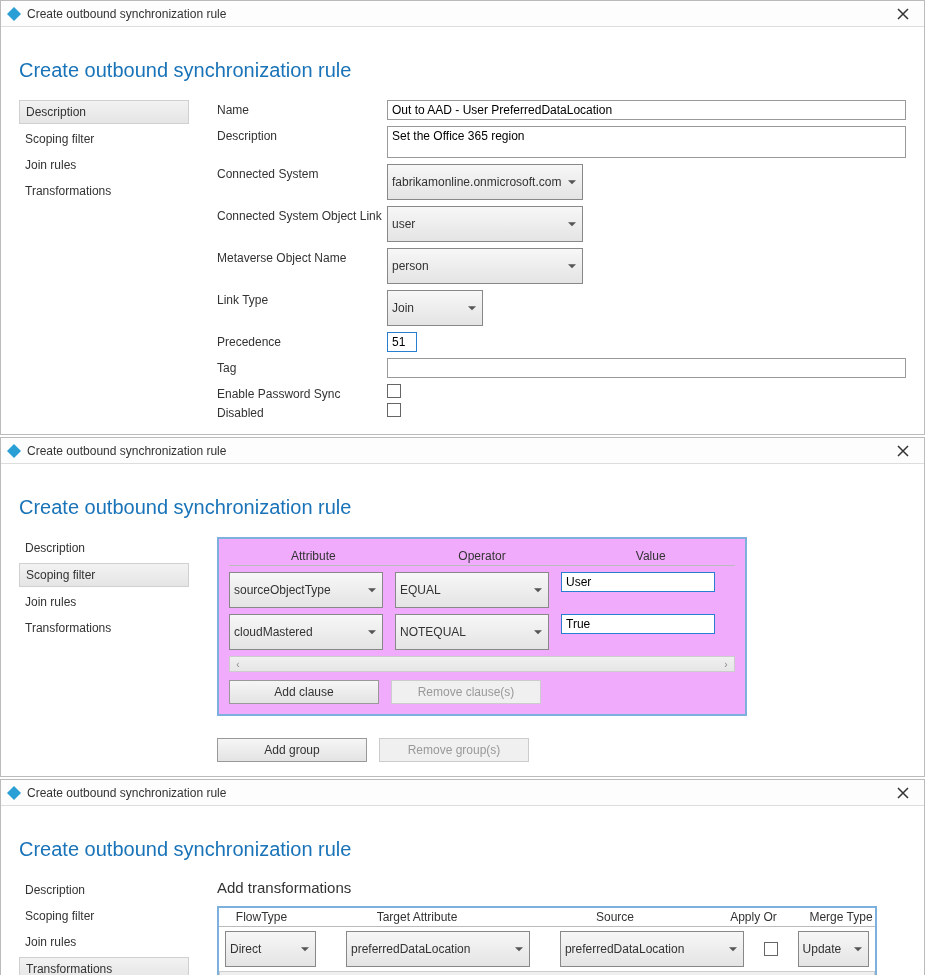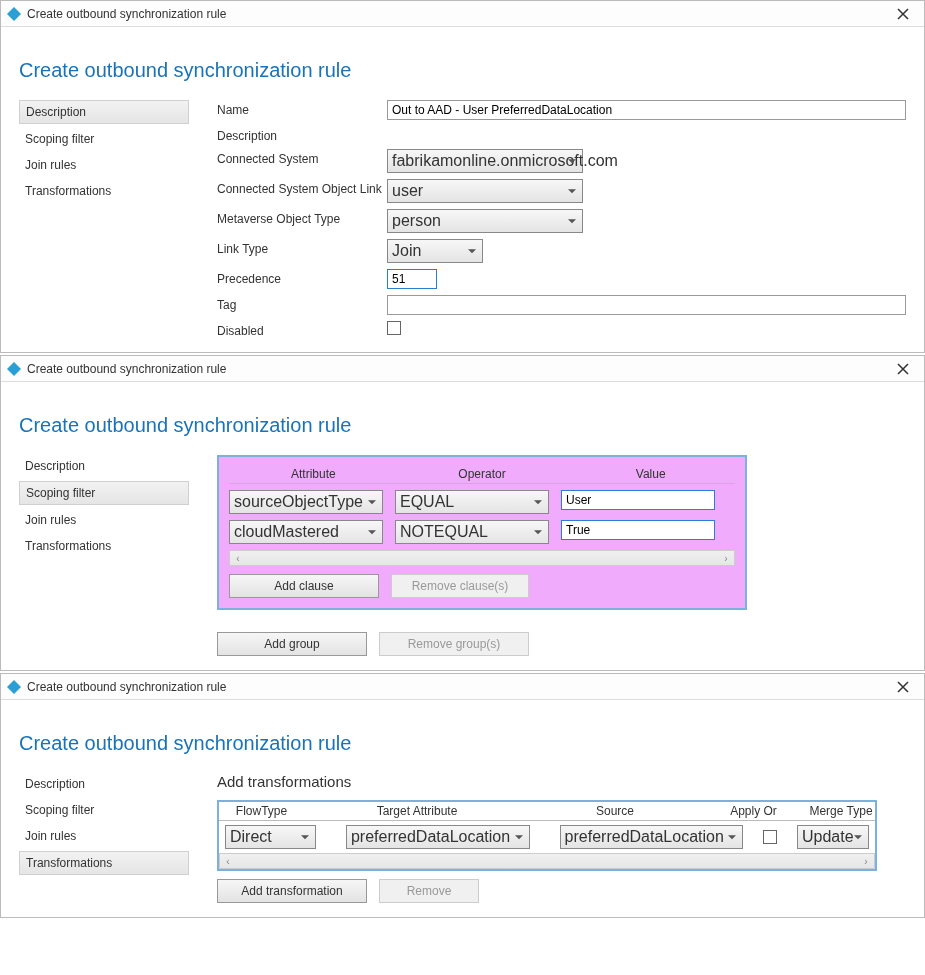--- a/index.html
+++ b/index.html
@@ -92,39 +92,39 @@
     border: 1px solid #2a7ed2;
   }
   .multiline {
     height: 32px;
     resize: none;
     font-family: inherit;
   }
   .select {
     border: 1px solid #888;
     background: linear-gradient(#f7f7f7,#e4e4e4);
-    font-size: 16px;
-    height: 24px;
+    font-size: 12px;
+    height: 36px;
     padding: 1px 18px 1px 4px;
     position: relative;
     display: inline-flex;
     align-items: center;
     cursor: pointer;
   }
   .select::after {
     content:"";
     position:absolute;
     right:6px; top:50%;
     transform: translateY(-45%);
     border-left:4px solid transparent;
     border-right:4px solid transparent;
     border-top:4px solid #555;
   }
   .small-input {
-    width: 50px;
+    width: 30px;
     border: 1px solid #2a7ed2;
     padding: 2px 4px;
     font-size: 12px;
     height: 20px;
   }
   .checkbox {
     width: 14px; height: 14px;
     border: 1px solid #666;
     background:#fff;
   }
@@ -233,52 +233,57 @@
         <div class="sidebar-item"><span>Join rules</span></div>
         <div class="sidebar-item"><span>Transformations</span></div>
       </div>
       <div class="main">
         <div class="form-row">
           <label>Name</label>
           <input class="text-input" value="Out to AAD - User PreferredDataLocation" style="">
         </div>
         <div class="form-row">
           <label>Description</label>
+          <textarea class="text-input multiline" style="">Set the Office 365 region</textarea>
         </div>
         <div class="form-row">
           <label>Connected System</label>
           <div class="select" style="width:196px">
               <span>fabrikamonline.onmicrosoft.com</span>
             </div>
         </div>
         <div class="form-row">
           <label>Connected System Object Link</label>
           <div class="select" style="width:196px">
               <span>user</span>
             </div>
         </div>
         <div class="form-row">
-          <label>Metaverse Object Type</label>
+          <label>Metaverse Object Name</label>
           <div class="select" style="width:196px">
               <span>person</span>
             </div>
         </div>
         <div class="form-row">
           <label>Link Type</label>
           <div class="select" style="width:96px">
               <span>Join</span>
             </div>
         </div>
         <div class="form-row">
           <label>Precedence</label>
           <input class="small-input" value="51" style="">
         </div>
         <div class="form-row">
           <label>Tag</label>
           <input class="text-input" value="" style="">
+        </div>
+        <div class="form-row" style="margin-bottom:2px">
+          <label>Enable Password Sync</label>
+          <div class="checkbox"></div>
         </div>
         <div class="form-row" style="margin-bottom:0">
           <label>Disabled</label>
           <div class="checkbox"></div>
         </div>
       </div>
     </div>
   </div>
 </div>
 
@@ -329,21 +334,21 @@
                 <span>NOTEQUAL</span>
               </div>
             <input class="text-input blue-focus" style="width: 154px; flex: 0 0 auto;" value="True">
           </div>
           <div class="scroll-track">
             <span class="arrow left">‹</span>
             <span class="arrow right">›</span>
           </div>
           <div class="btn-row">
             <div class="btn" style="width:150px">Add clause</div>
-            <div class="btn disabled" style="width:138px">Remove clause(s)</div>
+            <div class="btn disabled" style="width:150px">Remove clause(s)</div>
           </div>
         </div>
         <div class="btn-row" style="margin-top:22px">
           <div class="btn" style="width:150px">Add group</div>
           <div class="btn disabled" style="width:150px">Remove group(s)</div>
         </div>
       </div>
     </div>
   </div>
 </div>

